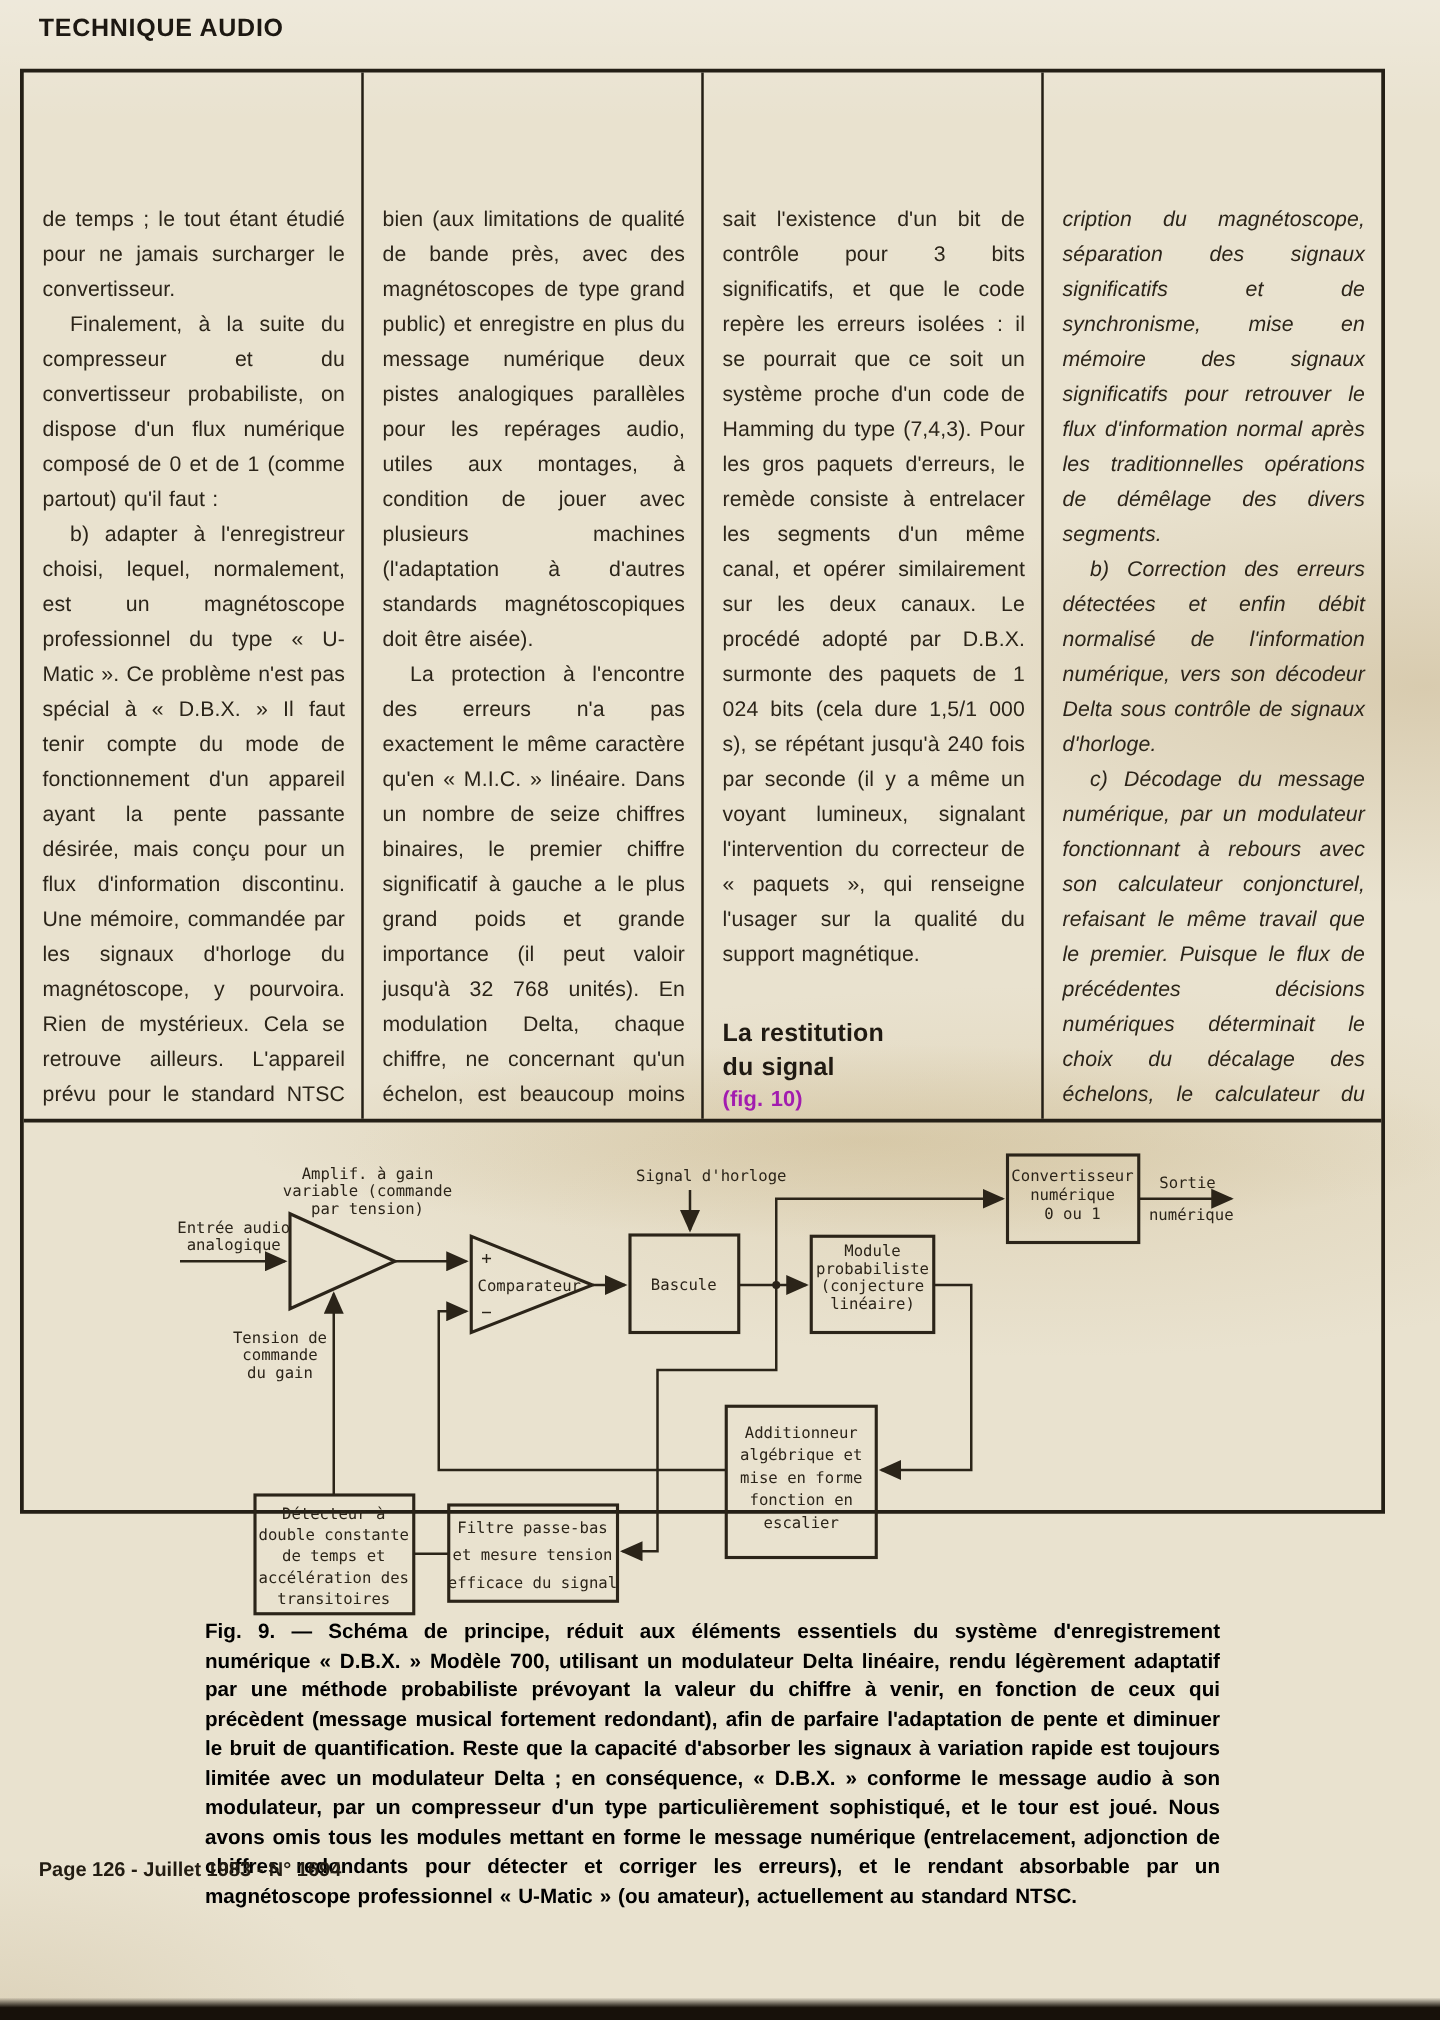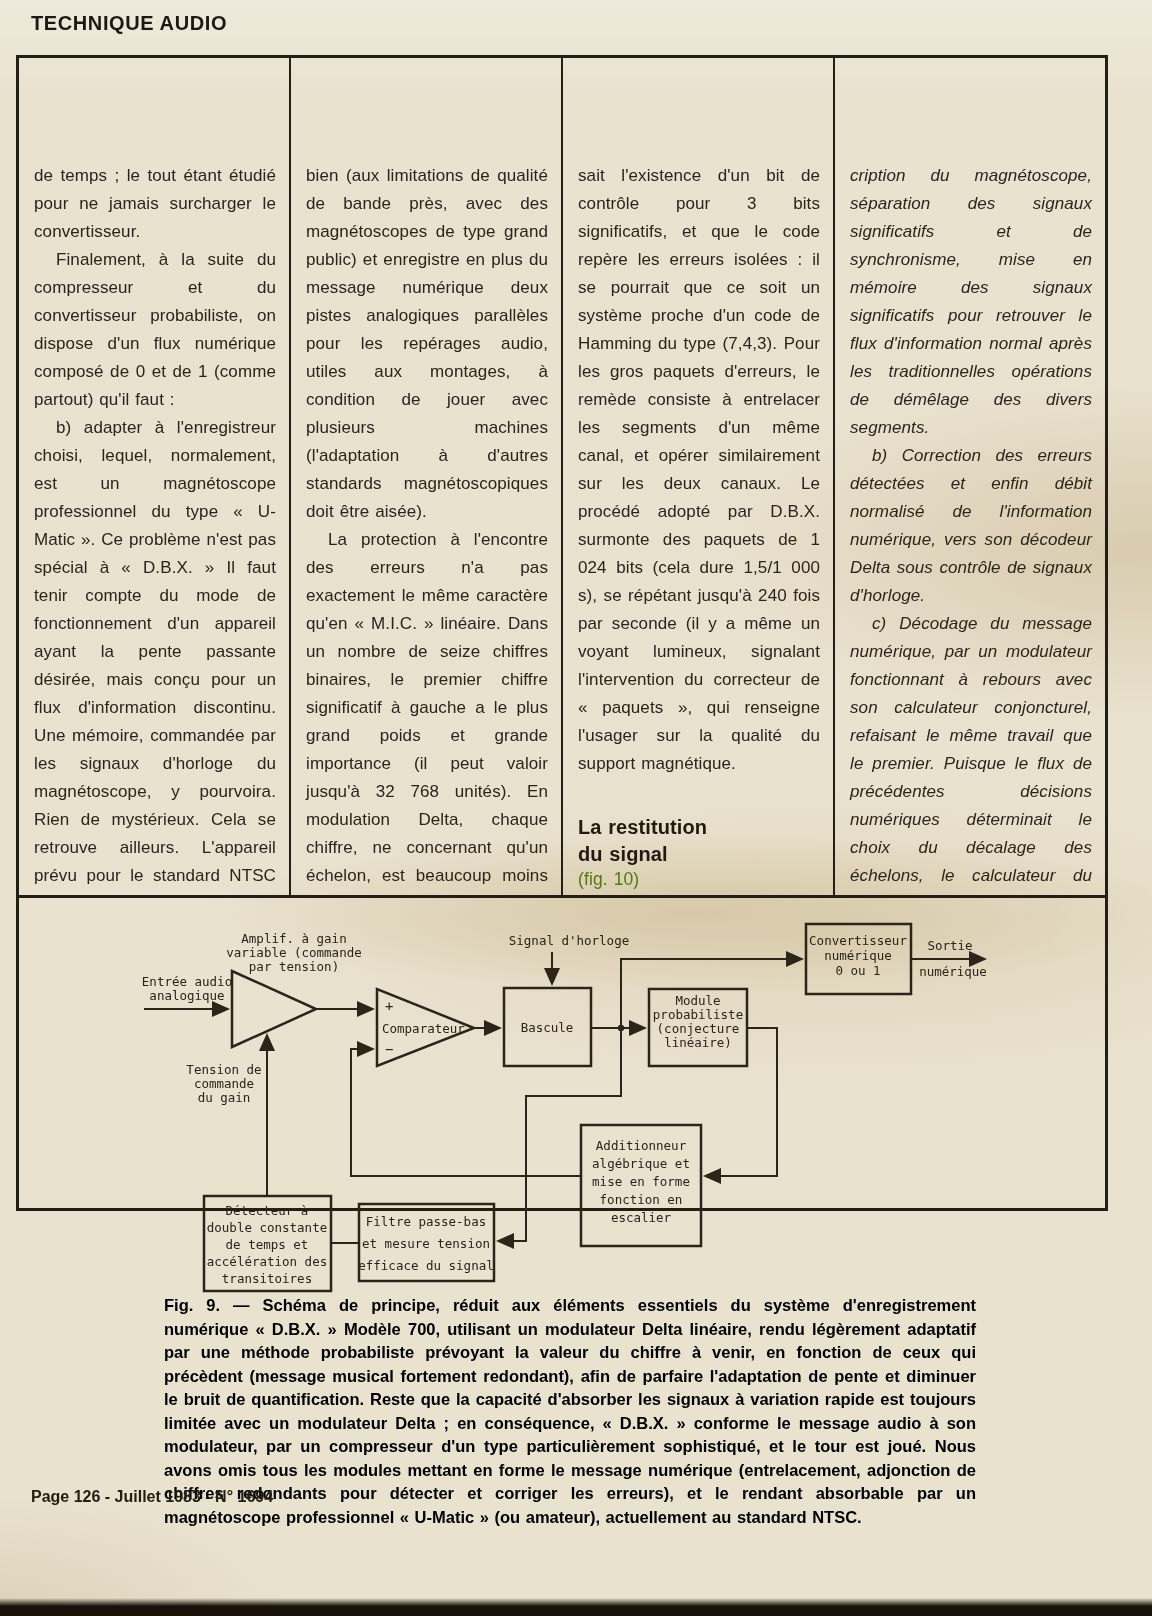--- a/index.html
+++ b/index.html
@@ -41,22 +41,22 @@
     hyphens:auto;
   }
   .col:last-child{ border-right:none;font-style:italic; }
   .col p.ind{ text-indent:22px; }
   .h2l{
     font-size:20px; font-weight:bold; line-height:27px;
     text-align:left; color:#201a12;
   }
   .h2l.first{ margin-top:36px; }
   .figref{
-    font-size:17.5px; font-weight:normal; line-height:22px;
-    text-align:left; margin-bottom:14px; color:#4d7c0f;
+    font-size:17.5px; font-weight:bold; line-height:22px;
+    text-align:left; margin-bottom:14px; color:#a21caf;
   }
   .figure-area{ position:relative; width:100%; height:659px; }
   .diagram{ position:absolute; left:0; top:0; }
   .diagram text{
     font-family:"DejaVu Sans Mono", monospace;
     font-size:12.5px; fill:#2b2419; stroke:none;
   }
   .diagram .sign{ font-size:14px; }
   .caption{
     position:absolute; left:145px; top:396px; width:812px;

